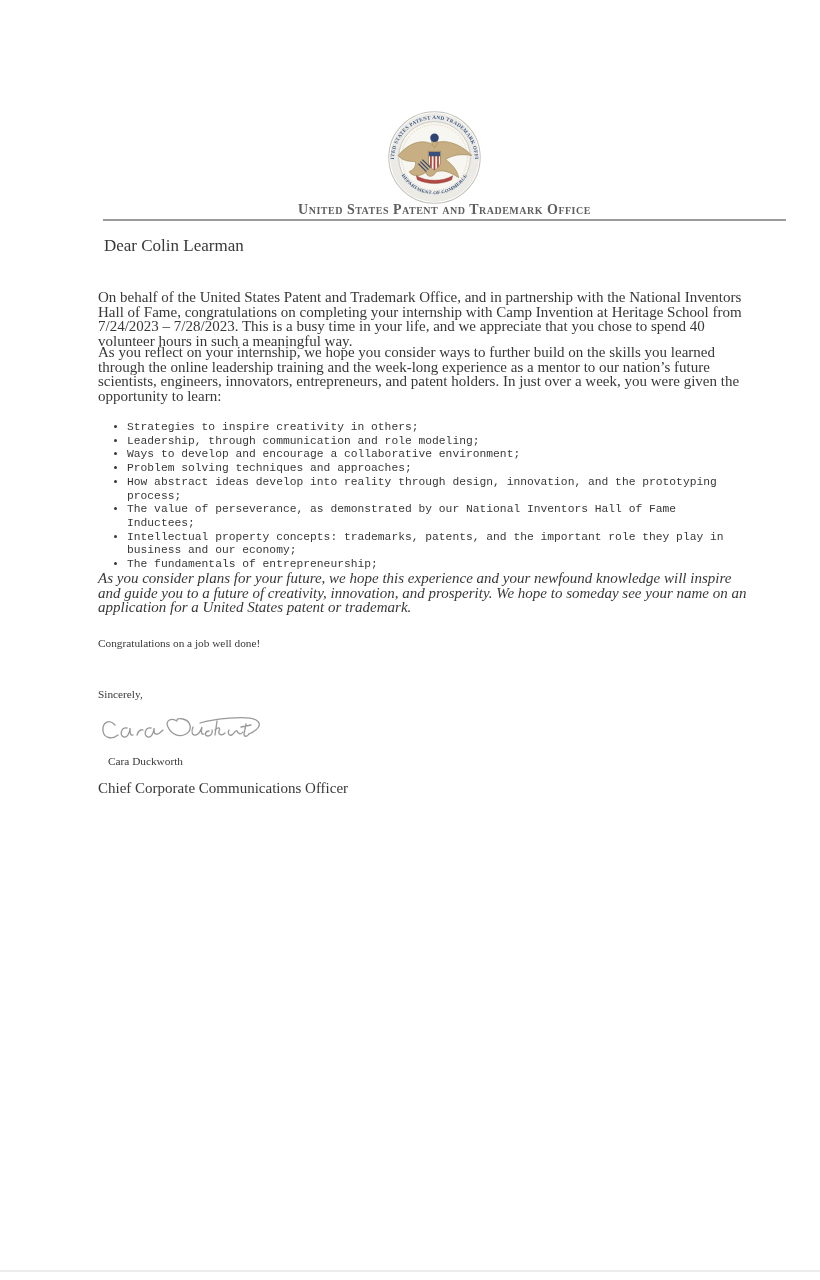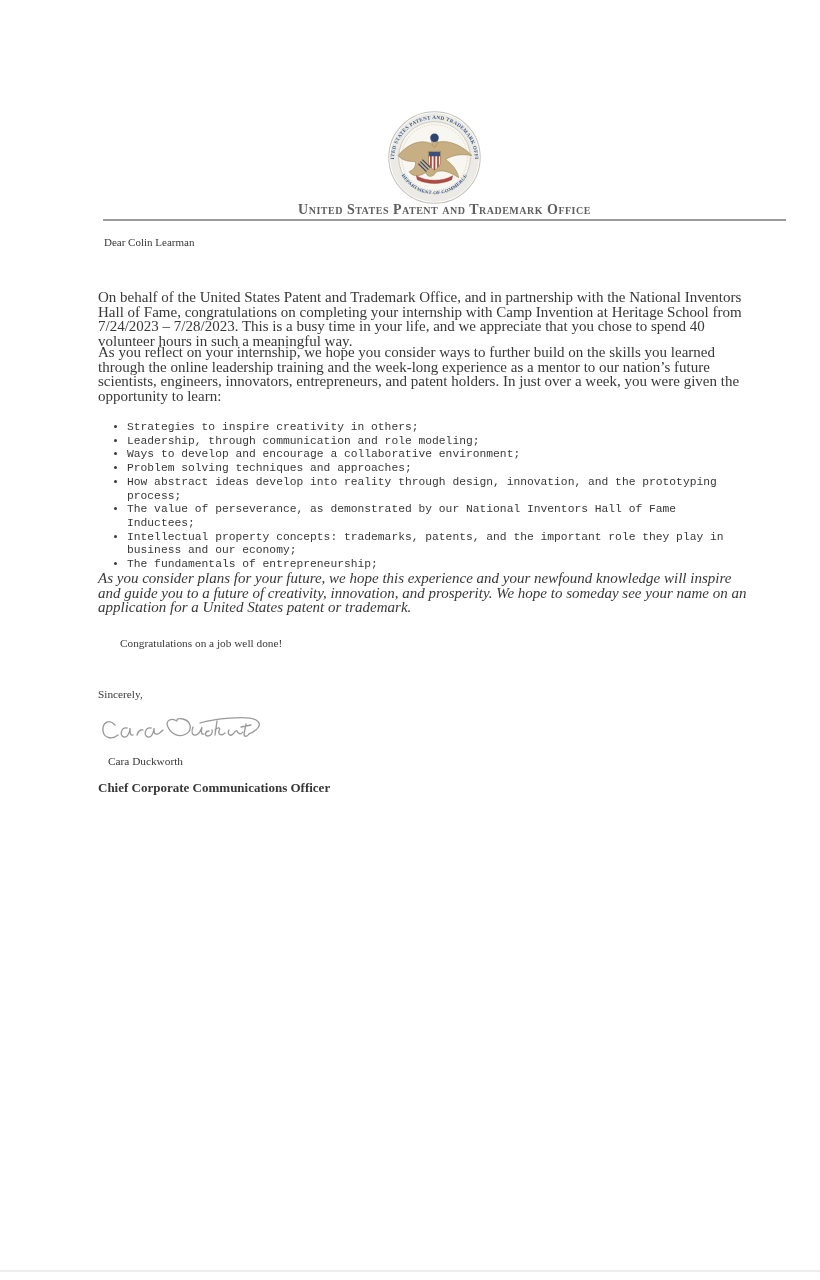--- a/index.html
+++ b/index.html
@@ -37,21 +37,21 @@
     left: 103px;
     top: 219px;
     width: 683px;
     height: 2px;
     background: #9b9b9b;
   }
   .greeting {
     position: absolute;
     left: 104px;
     top: 236px;
-    font-size: 11px;
+    font-size: 17px;
   }
   .para {
     position: absolute;
     left: 98px;
     width: 655px;
     font-size: 15px;
     line-height: 14.6px;
     text-align: left;
   }
   .p1 { top: 290px; }
@@ -68,21 +68,20 @@
     font-size: 11.3px;
     line-height: 13.7px;
     font-family: Liberation Mono, monospace;
   }
   .p3 { top: 571px; font-style: italic; }
   .congrats {
     position: absolute;
     left: 98px;
     top: 637px;
     font-size: 11.3px;
-    margin-left: 22px;
   }
   .signoff {
     position: absolute;
     left: 98px;
     top: 688px;
     font-size: 11.3px;
     text-align: center;
   }
   .signature {
     position: absolute;
@@ -95,22 +94,21 @@
     position: absolute;
     left: 98px;
     top: 755px;
     font-size: 11.3px;
     margin-left: 10px;
   }
   .signer-title {
     position: absolute;
     left: 98px;
     top: 780px;
-    font-size: 13px;
-    font-weight: bold;
+    font-size: 15px;
   }
   .bottom-line {
     position: absolute;
     left: 0;
     top: 1270px;
     width: 820px;
     height: 2px;
     background: #ececec;
   }
   .seal-ring-text {

